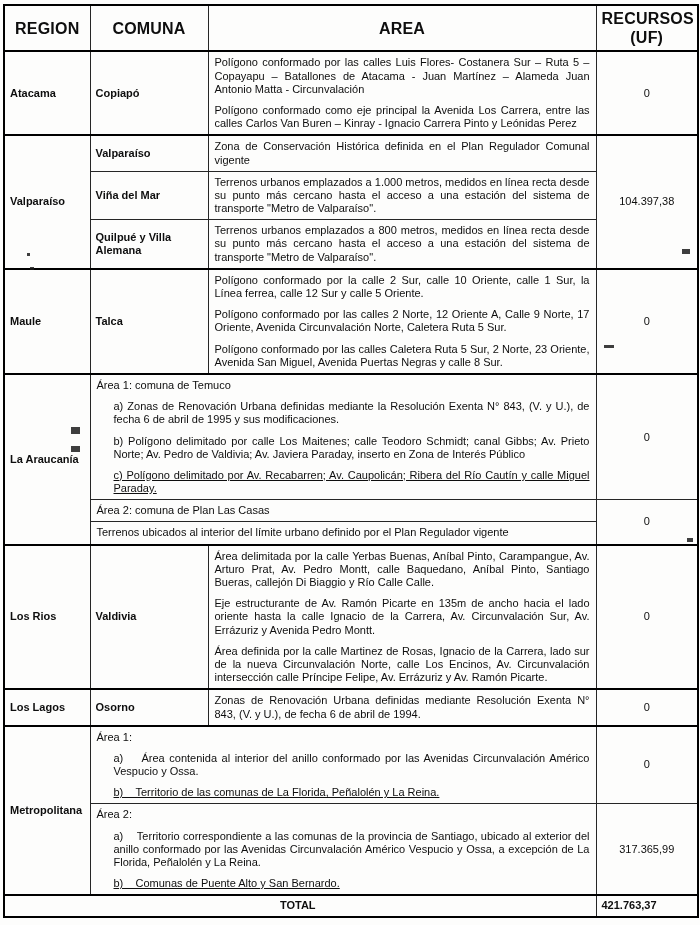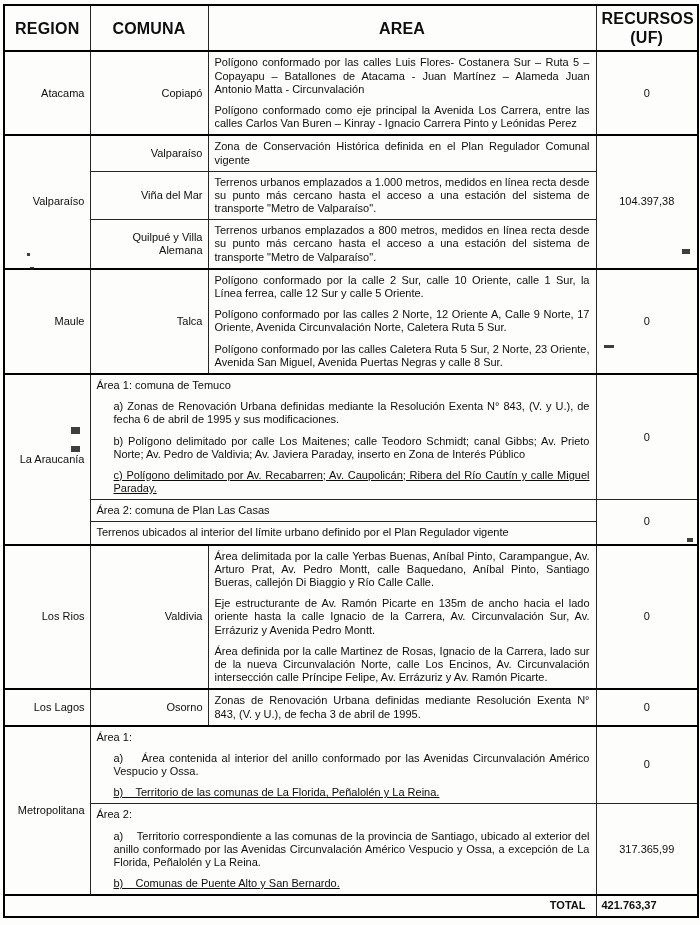--- a/index.html
+++ b/index.html
@@ -38,42 +38,43 @@
   tr.major > td, tr.major > th { border-top: 2px solid #000; }
 
   th {
     font-weight: bold;
     text-align: center;
     height: 16px;
     font-size: 16px;
     letter-spacing: .2px;
   }
   .region-cell, .comuna-cell {
-    text-align: right;
-    vertical-align: middle;
+    text-align: left;
+    vertical-align: middle;
+    font-weight: bold;
   }
   .area-cell, .merged-cell {
     vertical-align: top;
     text-align: justify;
     padding: 4px 6px;
   }
   .area-cell p, .merged-cell p { margin: 0 0 8px 0; }
   .area-cell p:last-child, .merged-cell p:last-child { margin-bottom: 0; }
 
   .area-title { font-weight: normal; text-align: left; }
   .sub { margin-left: 17px; }
   .sub p { margin: 0 0 8px 0; }
   .sub p:last-child { margin-bottom: 0; text-decoration: underline; }
 
   .recursos-cell {
     text-align: center;
     vertical-align: middle;
   }
   .total-label-cell {
-    text-align: right;
+    text-align: center;
     font-weight: bold;
     padding-right: 10px;
     height: 18px;
     vertical-align: middle;
   }
   .total-value-cell {
     font-weight: bold;
     vertical-align: middle;
   }
   .h-sm  { height: 26px; }
@@ -182,21 +183,21 @@
         <p>Eje estructurante de Av. Ramón Picarte en 135m de ancho hacia el lado oriente hasta la calle Ignacio de la Carrera, Av. Circunvalación Sur, Av. Errázuriz y Avenida Pedro Montt.</p>
         <p>Área definida por la calle Martinez de Rosas, Ignacio de la Carrera, lado sur de la nueva Circunvalación Norte, calle Los Encinos, Av. Circunvalación intersección calle Príncipe Felipe, Av. Errázuriz y Av. Ramón Picarte.</p>
       </td>
       <td class="recursos-cell">0</td>
     </tr>
 
     <tr class="major">
       <td class="region-cell">Los Lagos</td>
       <td class="comuna-cell">Osorno</td>
       <td class="area-cell">
-        <p>Zonas de Renovación Urbana definidas mediante Resolución Exenta N° 843, (V. y U.), de fecha 3 de abril de 1995.</p>
+        <p>Zonas de Renovación Urbana definidas mediante Resolución Exenta N° 843, (V. y U.), de fecha 6 de abril de 1994.</p>
       </td>
       <td class="recursos-cell">0</td>
     </tr>
 
     <tr class="major">
       <td class="region-cell" rowspan="2">Metropolitana</td>
       <td class="merged-cell" colspan="2">
         <p class="area-title">Área 1:</p>
         <div class="sub">
           <p>a)&nbsp;&nbsp;&nbsp;&nbsp;Área contenida al interior del anillo conformado por las Avenidas Circunvalación Américo Vespucio y Ossa.</p>

